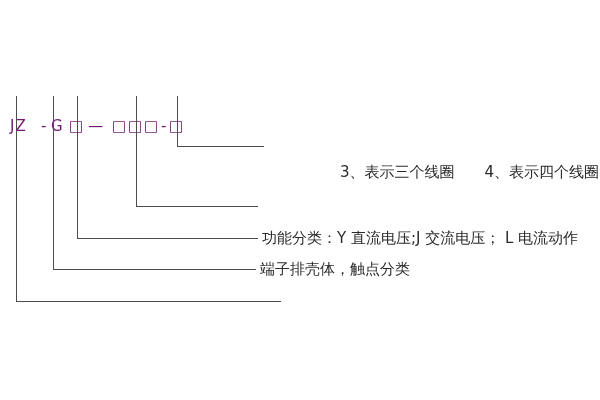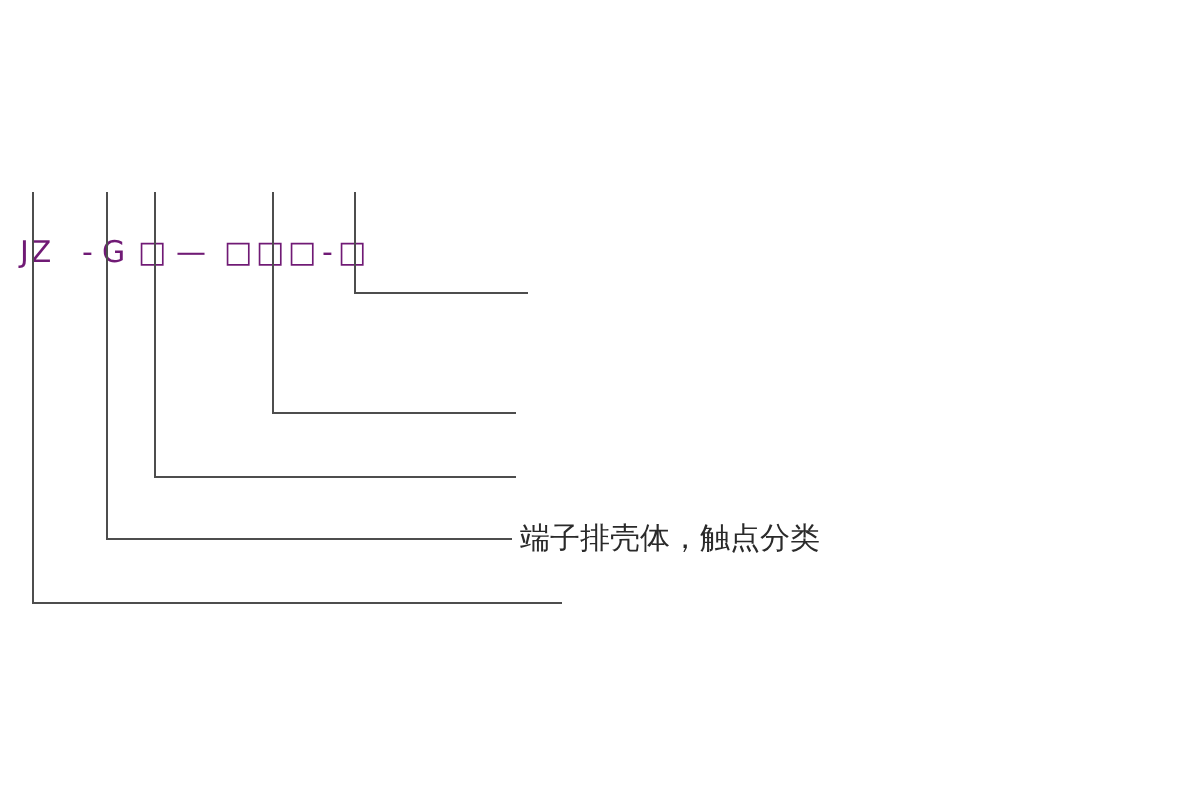--- a/index.html
+++ b/index.html
@@ -52,15 +52,17 @@
 
   <div class="vline" style="left:77px; top:96px; height:142px"></div>
   <div class="hline" style="left:77px; top:238px; width:181px"></div>
 
   <div class="vline" style="left:53px; top:96px; height:173px"></div>
   <div class="hline" style="left:53px; top:269px; width:203px"></div>
 
   <div class="vline" style="left:16px; top:96px; height:205px"></div>
   <div class="hline" style="left:16px; top:301px; width:265px"></div>
 
+  <div class="callout" style="left:340px; top:163px">3、表示三个线圈　　4、表示四个线圈</div>
+  <div class="callout" style="left:262px; top:229px">功能分类：Y 直流电压;J 交流电压； L 电流动作</div>
   <div class="callout" style="left:260px; top:260px">端子排壳体，触点分类</div>
 
 </div>
 
 </body></html>

